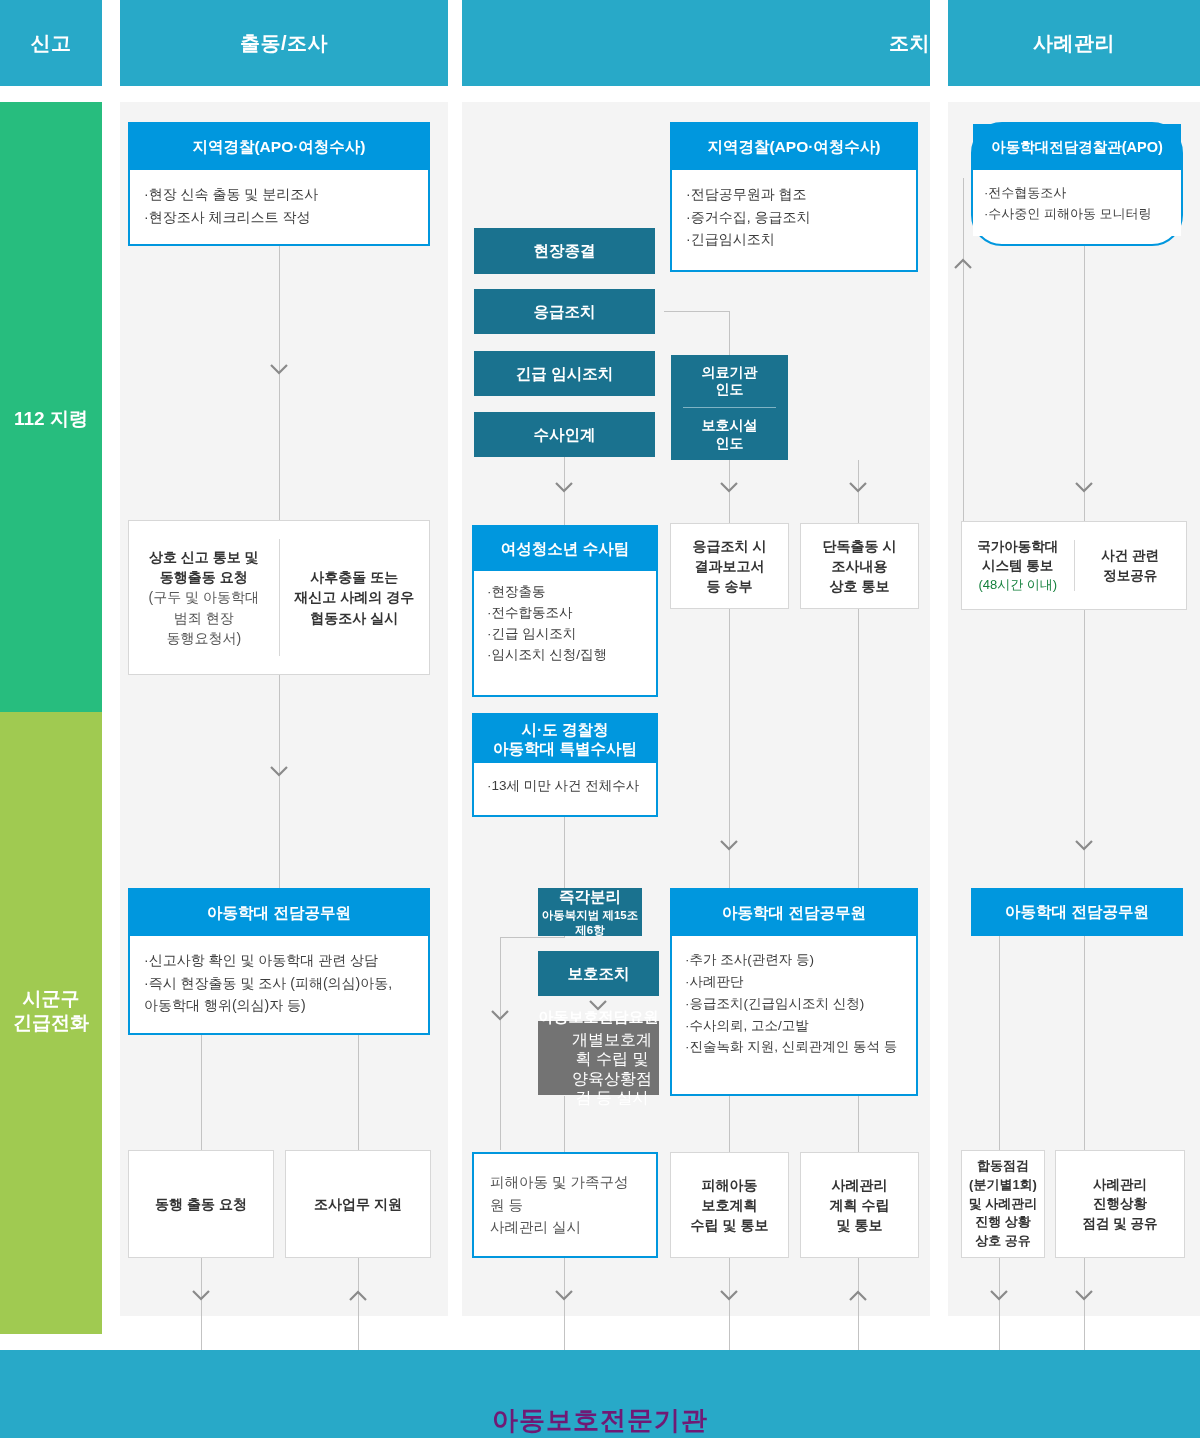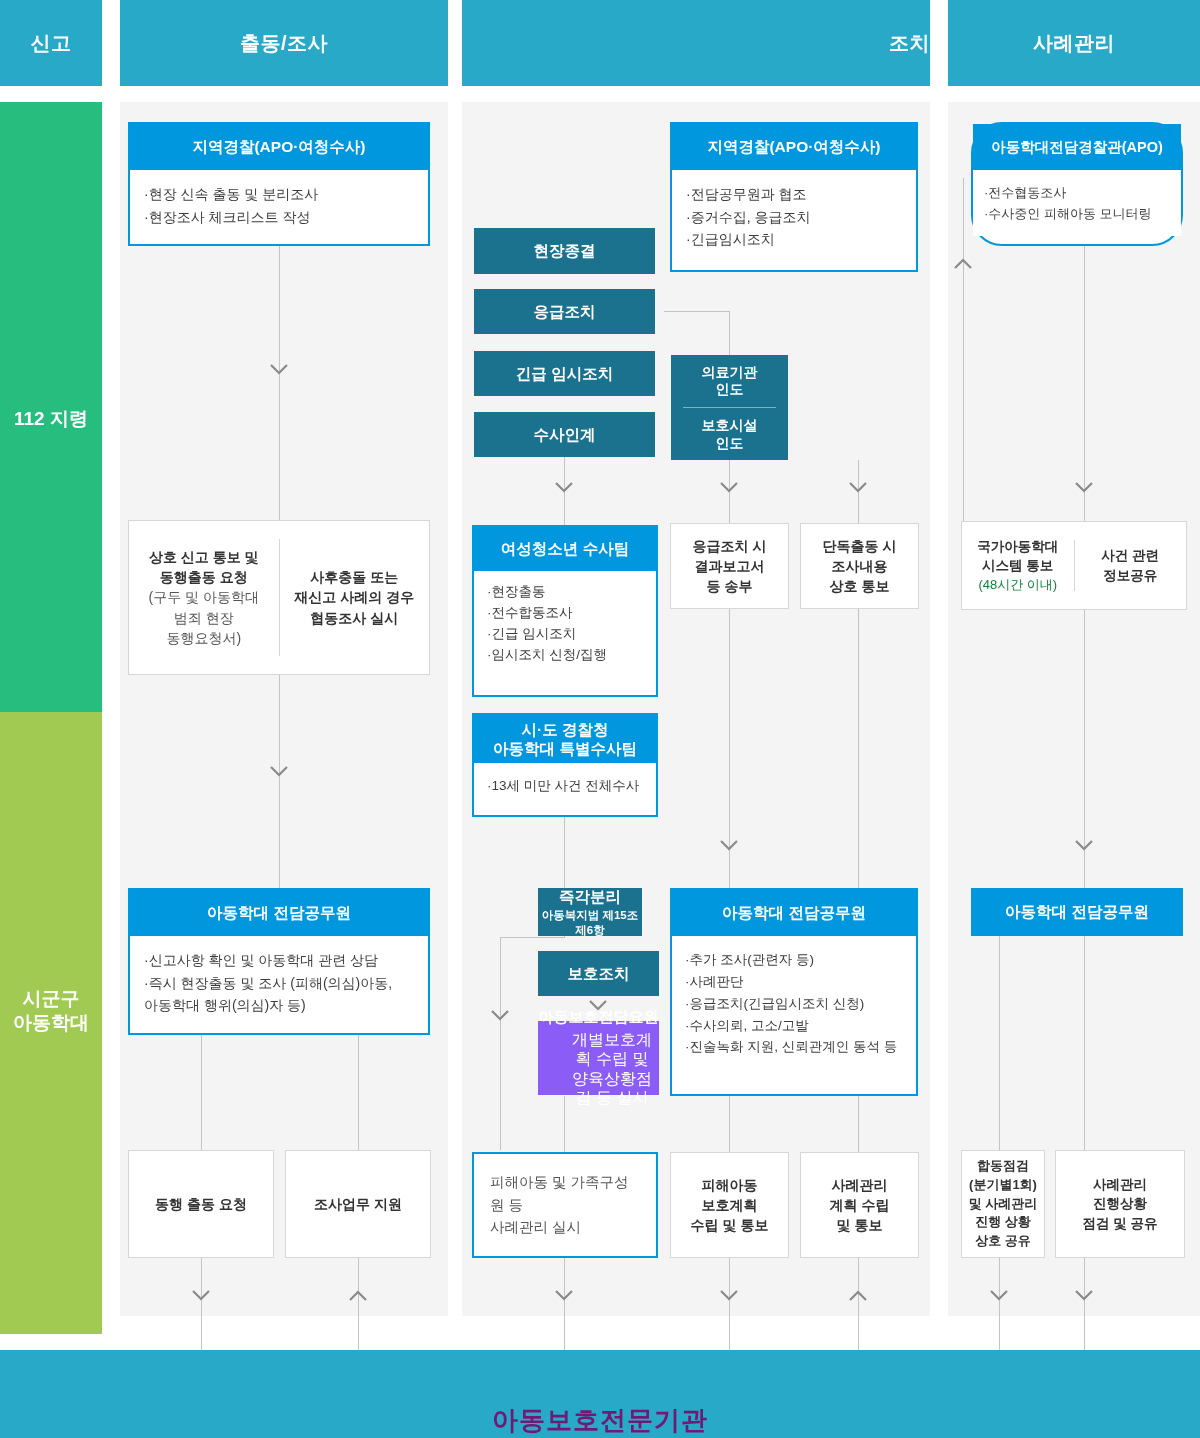--- a/index.html
+++ b/index.html
@@ -61,21 +61,21 @@
   .teal-split { position: absolute; background: #1a728f; color: #fff; }
   .teal-split .half {
     height: 50%; display: flex; flex-direction: column;
     align-items: center; justify-content: center;
     font-weight: bold; font-size: 14px; text-align: center; line-height: 1.25;
   }
   .teal-split .rule { height: 1px; background: #7fb3c4; margin: 0 12px; position: relative; top: -0.5px; }
 
   
   .orange {
-    position: absolute; background: #8b5cf6; color: #ffffff;
+    position: absolute; background: #737373; color: #ffffff;
     display: flex; flex-direction: column;
     align-items: center; justify-content: center;
     text-align: center; line-height: 1.22;
   }
   .orange .t { font-size: 15px; font-weight: bold; }
   .orange .sub { font-size: 16px; font-weight: normal; margin-top: 3px; margin-left: 27px; }
 
   
   .plain {
     position: absolute; background: #ffffff; border: 1px solid #d7d7d7;
@@ -134,21 +134,21 @@
   <div class="col-head" style="left:948px;top:0;width:252px;">
     <span>사례관리</span>
   </div>
 
   <div class="stage-bar green" style="top:102px;height:610px;padding-top:305px;">
     <div class="stage-inner">112 지령</div>
   </div>
   <div class="stage-bar olive" style="top:712px;height:622px;padding-top:275px;">
     <div class="stage-inner">
       <div>시군구</div>
-      <div>아동학대</div>
+      <div>긴급전화</div>
     </div>
   </div>
 
   <div class="panel" style="left:120px;top:102px;width:328px;height:1214px;"></div>
   <div class="panel" style="left:462px;top:102px;width:468px;height:1214px;"></div>
   <div class="panel" style="left:948px;top:102px;width:252px;height:1214px;"></div>
 
   <div class="vline" style="left:279px;top:244px;height:290px;"></div>
   <div class="chev" style="left:270px;top:364px;">
     <svg width="18" height="11" viewBox="0 0 18 11">

